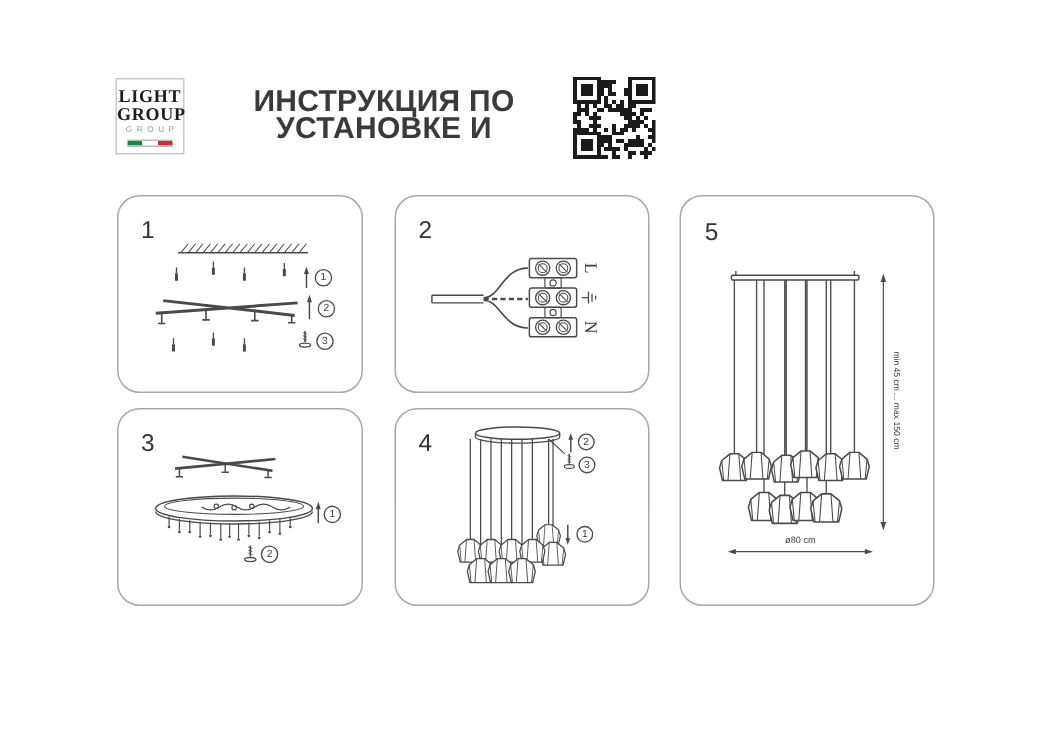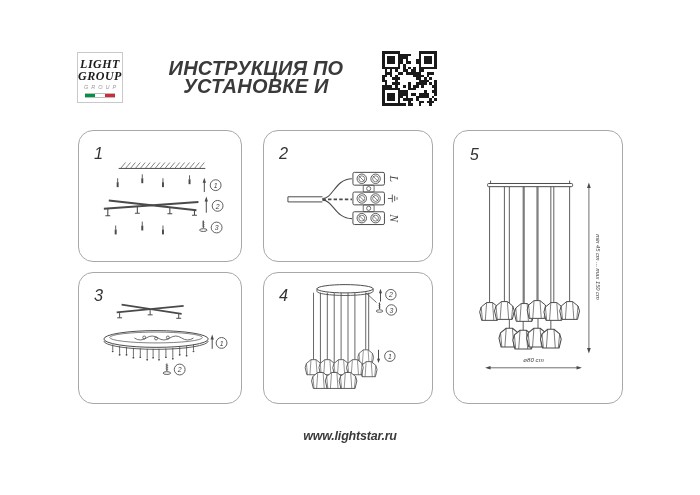--- a/index.html
+++ b/index.html
@@ -1,18 +1,18 @@
 <!DOCTYPE html>
 <html><head>
 <meta charset="utf-8">
 <title>Document</title>
 <style>
   html,body{margin:0;padding:0;background:#fff;}
   #page{position:relative;width:700px;height:495px;background:#fff;overflow:hidden;
-        font-family:"Liberation Sans",sans-serif;color:#3d3d3d;font-style:italic;}
+        font-family:"Liberation Sans",sans-serif;color:#3d3d3d;}
   
   .logo-box{position:absolute;left:77px;top:52px;width:46px;height:51px;
             border:1px solid #c9c9c9;background:#fff;text-align:center;box-sizing:border-box;padding-top:5px;}
   .logo-w1,.logo-w2{font-family:"Liberation Serif",serif;font-weight:700;font-size:12px;
             line-height:12px;color:#1c1c1c;letter-spacing:0.5px;}
   .logo-w3{font-size:5.5px;color:#9a9a9a;letter-spacing:3px;margin-top:2px;margin-left:3px;}
   .logo-flag{width:30px;height:3px;margin:3px auto 0;
             border-top:1px solid #bdbdbd;border-bottom:1px solid #bdbdbd;
             background:linear-gradient(to right,#009246 0 33%,#ffffff 33% 67%,#ce2b37 67% 100%);}
   .title{position:absolute;left:136px;top:59px;width:240px;text-align:center;
@@ -439,15 +439,14 @@
       </g>
       <g>
         <text class="dimtxt" x="80.5" y="233">ø80 cm</text>
         <path class="ln" stroke-width="0.8" d="M34 239H127"></path>
         <polygon points="31.5,239 37,237.2 37,240.8" fill="#4a4a4a"></polygon>
         <polygon points="129.5,239 124,237.2 124,240.8" fill="#4a4a4a"></polygon>
       </g>
     </svg>
   </div>
 
-  <div class="footer">www.lightstar.ru</div>
 
 </div>
 
 </body></html>

